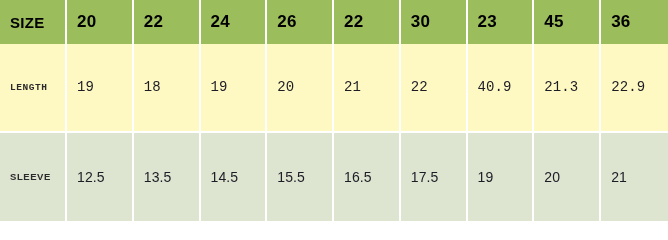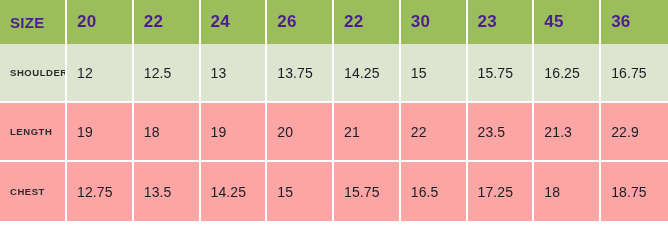--- a/index.html
+++ b/index.html
@@ -24,21 +24,21 @@
   }
 
   #size-chart col.label-col { width: 67px; }
   #size-chart col.size-col  { width: 66.78px; }
 
   
   thead tr { height: 44px; }
 
   thead th {
     background: #9cbd5c;
-    color: #4c1d95;
+    color: #000000;
     font-weight: bold;
     text-align: left;
     vertical-align: middle;
     padding: 0 0 0 10px;
     border-right: 2px solid #ffffff;
     box-sizing: border-box;
     white-space: nowrap;
     overflow: hidden;
   }
   thead th.size-head {
@@ -74,21 +74,21 @@
     letter-spacing: 0.55px;
     color: #2b2b2b;
   }
   tbody td.value {
     font-size: 14px;
     letter-spacing: 0.1px;
   }
 
   
   tbody tr.stripe-dark  td { background: #dde4cf; }
-  tbody tr.stripe-light td { background: #fca5a5; }
+  tbody tr.stripe-light td { background: #fef9c3; font-family: Liberation Mono, monospace; }
 </style>
 </head>
 <body>
 
 <table id="size-chart">
   <colgroup>
     <col class="label-col">
     <col class="size-col">
       <col class="size-col">
       <col class="size-col">
@@ -109,53 +109,41 @@
       <th class="size-head">26</th>
       <th class="size-head">22</th>
       <th class="size-head">30</th>
       <th class="size-head">23</th>
       <th class="size-head">45</th>
       <th class="size-head">36</th>
     </tr>
   </thead>
 
   <tbody>
-    <tr class="stripe-dark">
-      <td class="row-label">SHOULDER</td>
-      <td class="value">12</td>
-      <td class="value">12.5</td>
-      <td class="value">13</td>
-      <td class="value">13.75</td>
-      <td class="value">14.25</td>
-      <td class="value">15</td>
-      <td class="value">15.75</td>
-      <td class="value">16.25</td>
-      <td class="value">16.75</td>
-    </tr>
 
     <tr class="stripe-light">
       <td class="row-label">LENGTH</td>
       <td class="value">19</td>
       <td class="value">18</td>
       <td class="value">19</td>
       <td class="value">20</td>
       <td class="value">21</td>
       <td class="value">22</td>
-      <td class="value">23.5</td>
+      <td class="value">40.9</td>
       <td class="value">21.3</td>
       <td class="value">22.9</td>
     </tr>
 
+    <tr class="stripe-dark">
+      <td class="row-label">SLEEVE</td>
+      <td class="value">12.5</td>
+      <td class="value">13.5</td>
+      <td class="value">14.5</td>
+      <td class="value">15.5</td>
+      <td class="value">16.5</td>
+      <td class="value">17.5</td>
+      <td class="value">19</td>
+      <td class="value">20</td>
+      <td class="value">21</td>
+    </tr>
 
-    <tr class="stripe-light">
-      <td class="row-label">CHEST</td>
-      <td class="value">12.75</td>
-      <td class="value">13.5</td>
-      <td class="value">14.25</td>
-      <td class="value">15</td>
-      <td class="value">15.75</td>
-      <td class="value">16.5</td>
-      <td class="value">17.25</td>
-      <td class="value">18</td>
-      <td class="value">18.75</td>
-    </tr>
   </tbody>
 </table>
 
 </body></html>

